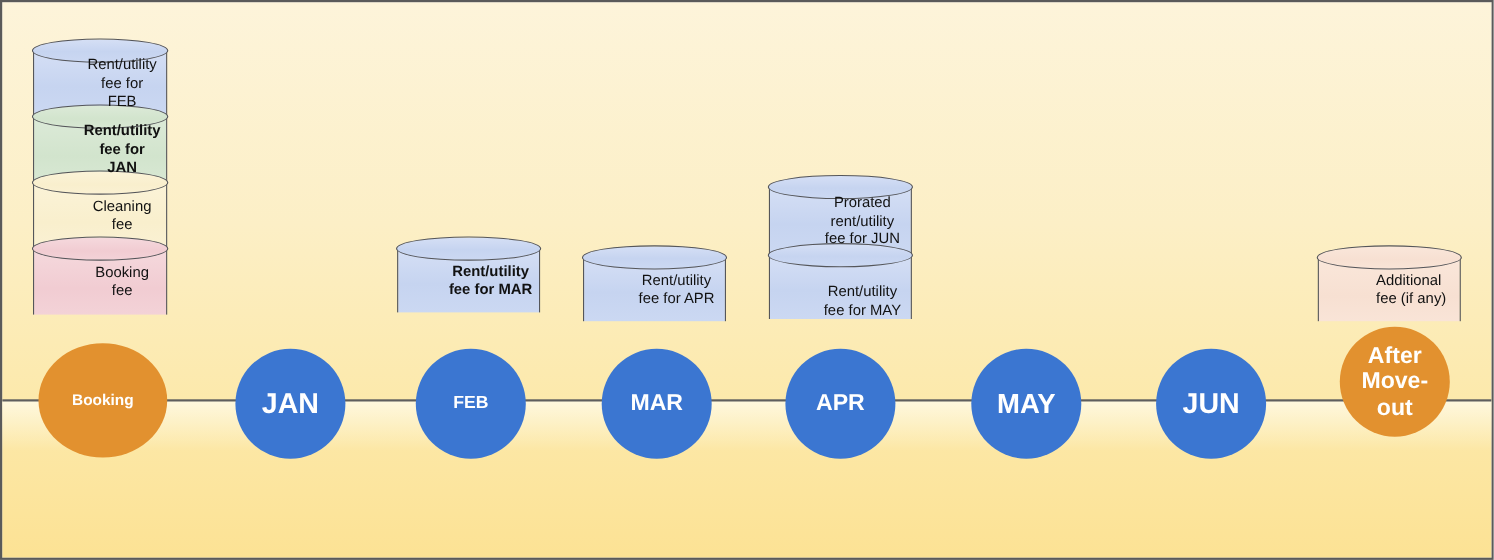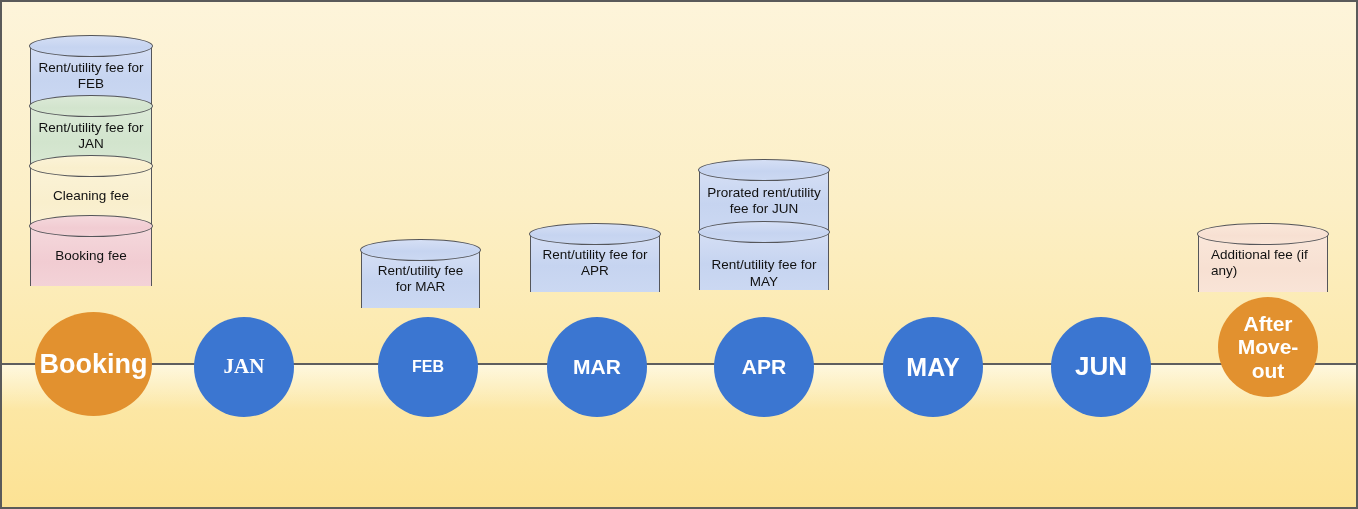--- a/index.html
+++ b/index.html
@@ -113,20 +113,21 @@
   .cyl-text {
     position: relative;
     z-index: 3;
     text-align: center;
     color: #111111;
     font-size: 13.5px;
     line-height: 1.22;
     padding: 0 6px;
     width: 100%;
     box-sizing: border-box;
+    margin-left: 40px;
   }
   .cyl-text.left-align { text-align: left; padding-left: 12px; }
 
   
   .fill-blue   { background: linear-gradient(to bottom, #d5dff5 0%, #c6d4f0 55%, #cbd8f2 100%); }
   .fill-green  { background: linear-gradient(to bottom, #dcead8 0%, #d2e4cd 60%, #d8e8d3 100%); }
   .fill-cream  { background: linear-gradient(to bottom, #fbf3d8 0%, #f9efcd 60%, #faf1d3 100%); }
   .fill-pink   { background: linear-gradient(to bottom, #f5d9dd 0%, #f1ccd2 60%, #f3d2d7 100%); }
   .fill-peach  { background: linear-gradient(to bottom, #fae7da 0%, #f7e0d2 60%, #f9e4d7 100%); }
 </style>
@@ -135,32 +136,32 @@
 
 <div id="canvas">
 
   <div class="axis-band"></div>
   <div class="axis-line"></div>
 
   <div class="cyl" style="left:28px; top:44px; width:122px;">
     <div class="cyl-seg fill-blue" style="height:60px;">
       <div class="cyl-text">Rent/utility fee for FEB</div>
     </div>
-    <div class="cyl-seg fill-green" style="height:60px;">
+    <div class="cyl-seg fill-green" style="height:60px;font-weight:bold;">
       <div class="cyl-text">Rent/utility fee for JAN</div>
     </div>
     <div class="cyl-seg fill-cream" style="height:60px;">
       <div class="cyl-text">Cleaning fee</div>
     </div>
     <div class="cyl-seg fill-pink last" style="height:60px;">
       <div class="cyl-text">Booking fee</div>
     </div>
   </div>
 
-  <div class="cyl" style="left:359px; top:248px; width:119px;">
+  <div class="cyl" style="left:359px; top:224px; width:130px;font-weight:bold;">
     <div class="cyl-seg fill-blue last" style="height:58px;">
       <div class="cyl-text">Rent/utility fee for MAR</div>
     </div>
   </div>
 
   <div class="cyl" style="left:528px; top:232px; width:130px;">
     <div class="cyl-seg fill-blue last" style="height:58px;">
       <div class="cyl-text">Rent/utility fee for APR</div>
     </div>
   </div>
@@ -173,25 +174,25 @@
       <div class="cyl-text">Rent/utility fee for MAY</div>
     </div>
   </div>
 
   <div class="cyl" style="left:1196px; top:232px; width:130px;">
     <div class="cyl-seg fill-peach last" style="height:58px;">
       <div class="cyl-text left-align">Additional fee (if any)</div>
     </div>
   </div>
 
-  <div class="node orange" style="left:33px; top:310px; width:117px; height:104px; font-size:27px;">
+  <div class="node orange" style="left:33px; top:310px; width:117px; height:104px; font-size:14px;">
     <span class="node-label">Booking</span>
   </div>
 
-  <div class="node blue" style="left:192px; top:315px; width:100px; height:100px; font-size:21px;font-family:Liberation Serif, serif;">
+  <div class="node blue" style="left:212px; top:315px; width:100px; height:100px; font-size:26px;">
     <span class="node-label">JAN</span>
   </div>
 
   <div class="node blue" style="left:376px; top:315px; width:100px; height:100px; font-size:16px;">
     <span class="node-label">FEB</span>
   </div>
 
   <div class="node blue" style="left:545px; top:315px; width:100px; height:100px; font-size:21px;">
     <span class="node-label">MAR</span>
   </div>

